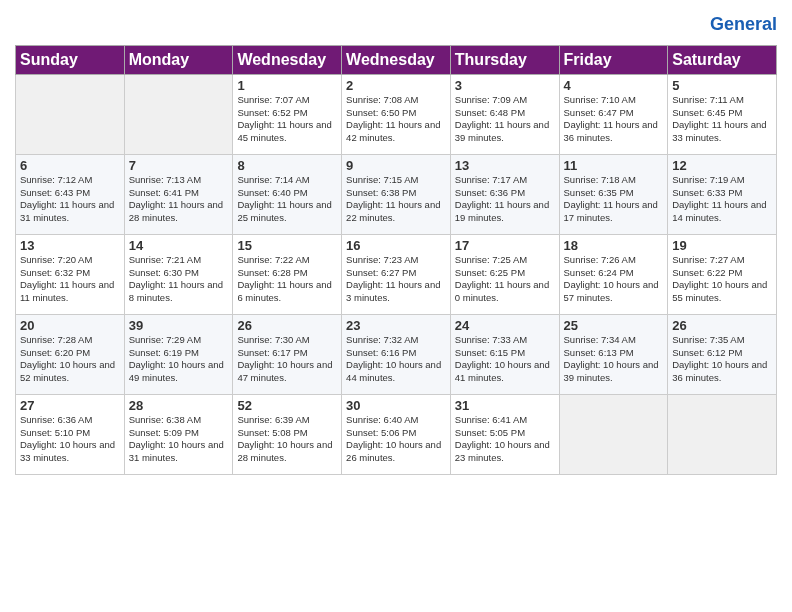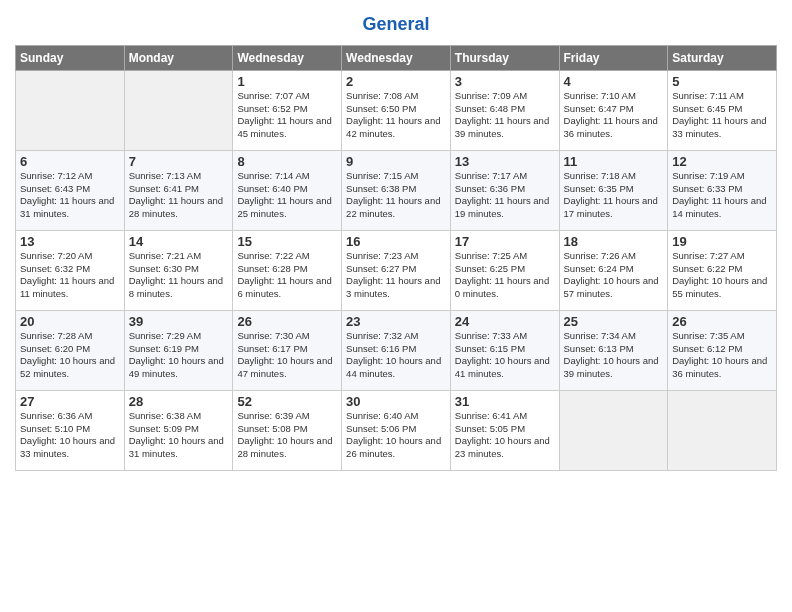--- a/index.html
+++ b/index.html
@@ -9,21 +9,21 @@
       width: 792px;
       min-height: 612px;
       padding: 0;
     }
     .container {
       width: 792px;
       padding: 10px 15px 15px 15px;
     }
     .header {
       display: flex;
-      justify-content: center;
+      justify-content: flex-end;
       align-items: flex-start;
       margin-bottom: 10px;
     }
     .logo {
       display: flex;
       align-items: center;
       margin-top: 5px;
     }
     .logo-text {
       font-size: 18px;
@@ -51,23 +51,23 @@
     .location {
       font-size: 16px;
       color: #555;
     }
     table {
       width: 100%;
       border-collapse: collapse;
       table-layout: fixed;
     }
     thead tr th {
-      background-color: #737373;
+      background-color: #701a75;
       color: white;
-      font-size: 12px;
+      font-size: 16px;
       font-weight: bold;
       padding: 5px 4px;
       text-align: left;
       border: 1px solid #aaa;
     }
     tbody tr td {
       vertical-align: top;
       border: 1px solid #ccc;
       padding: 3px 4px;
       font-size: 10px;

